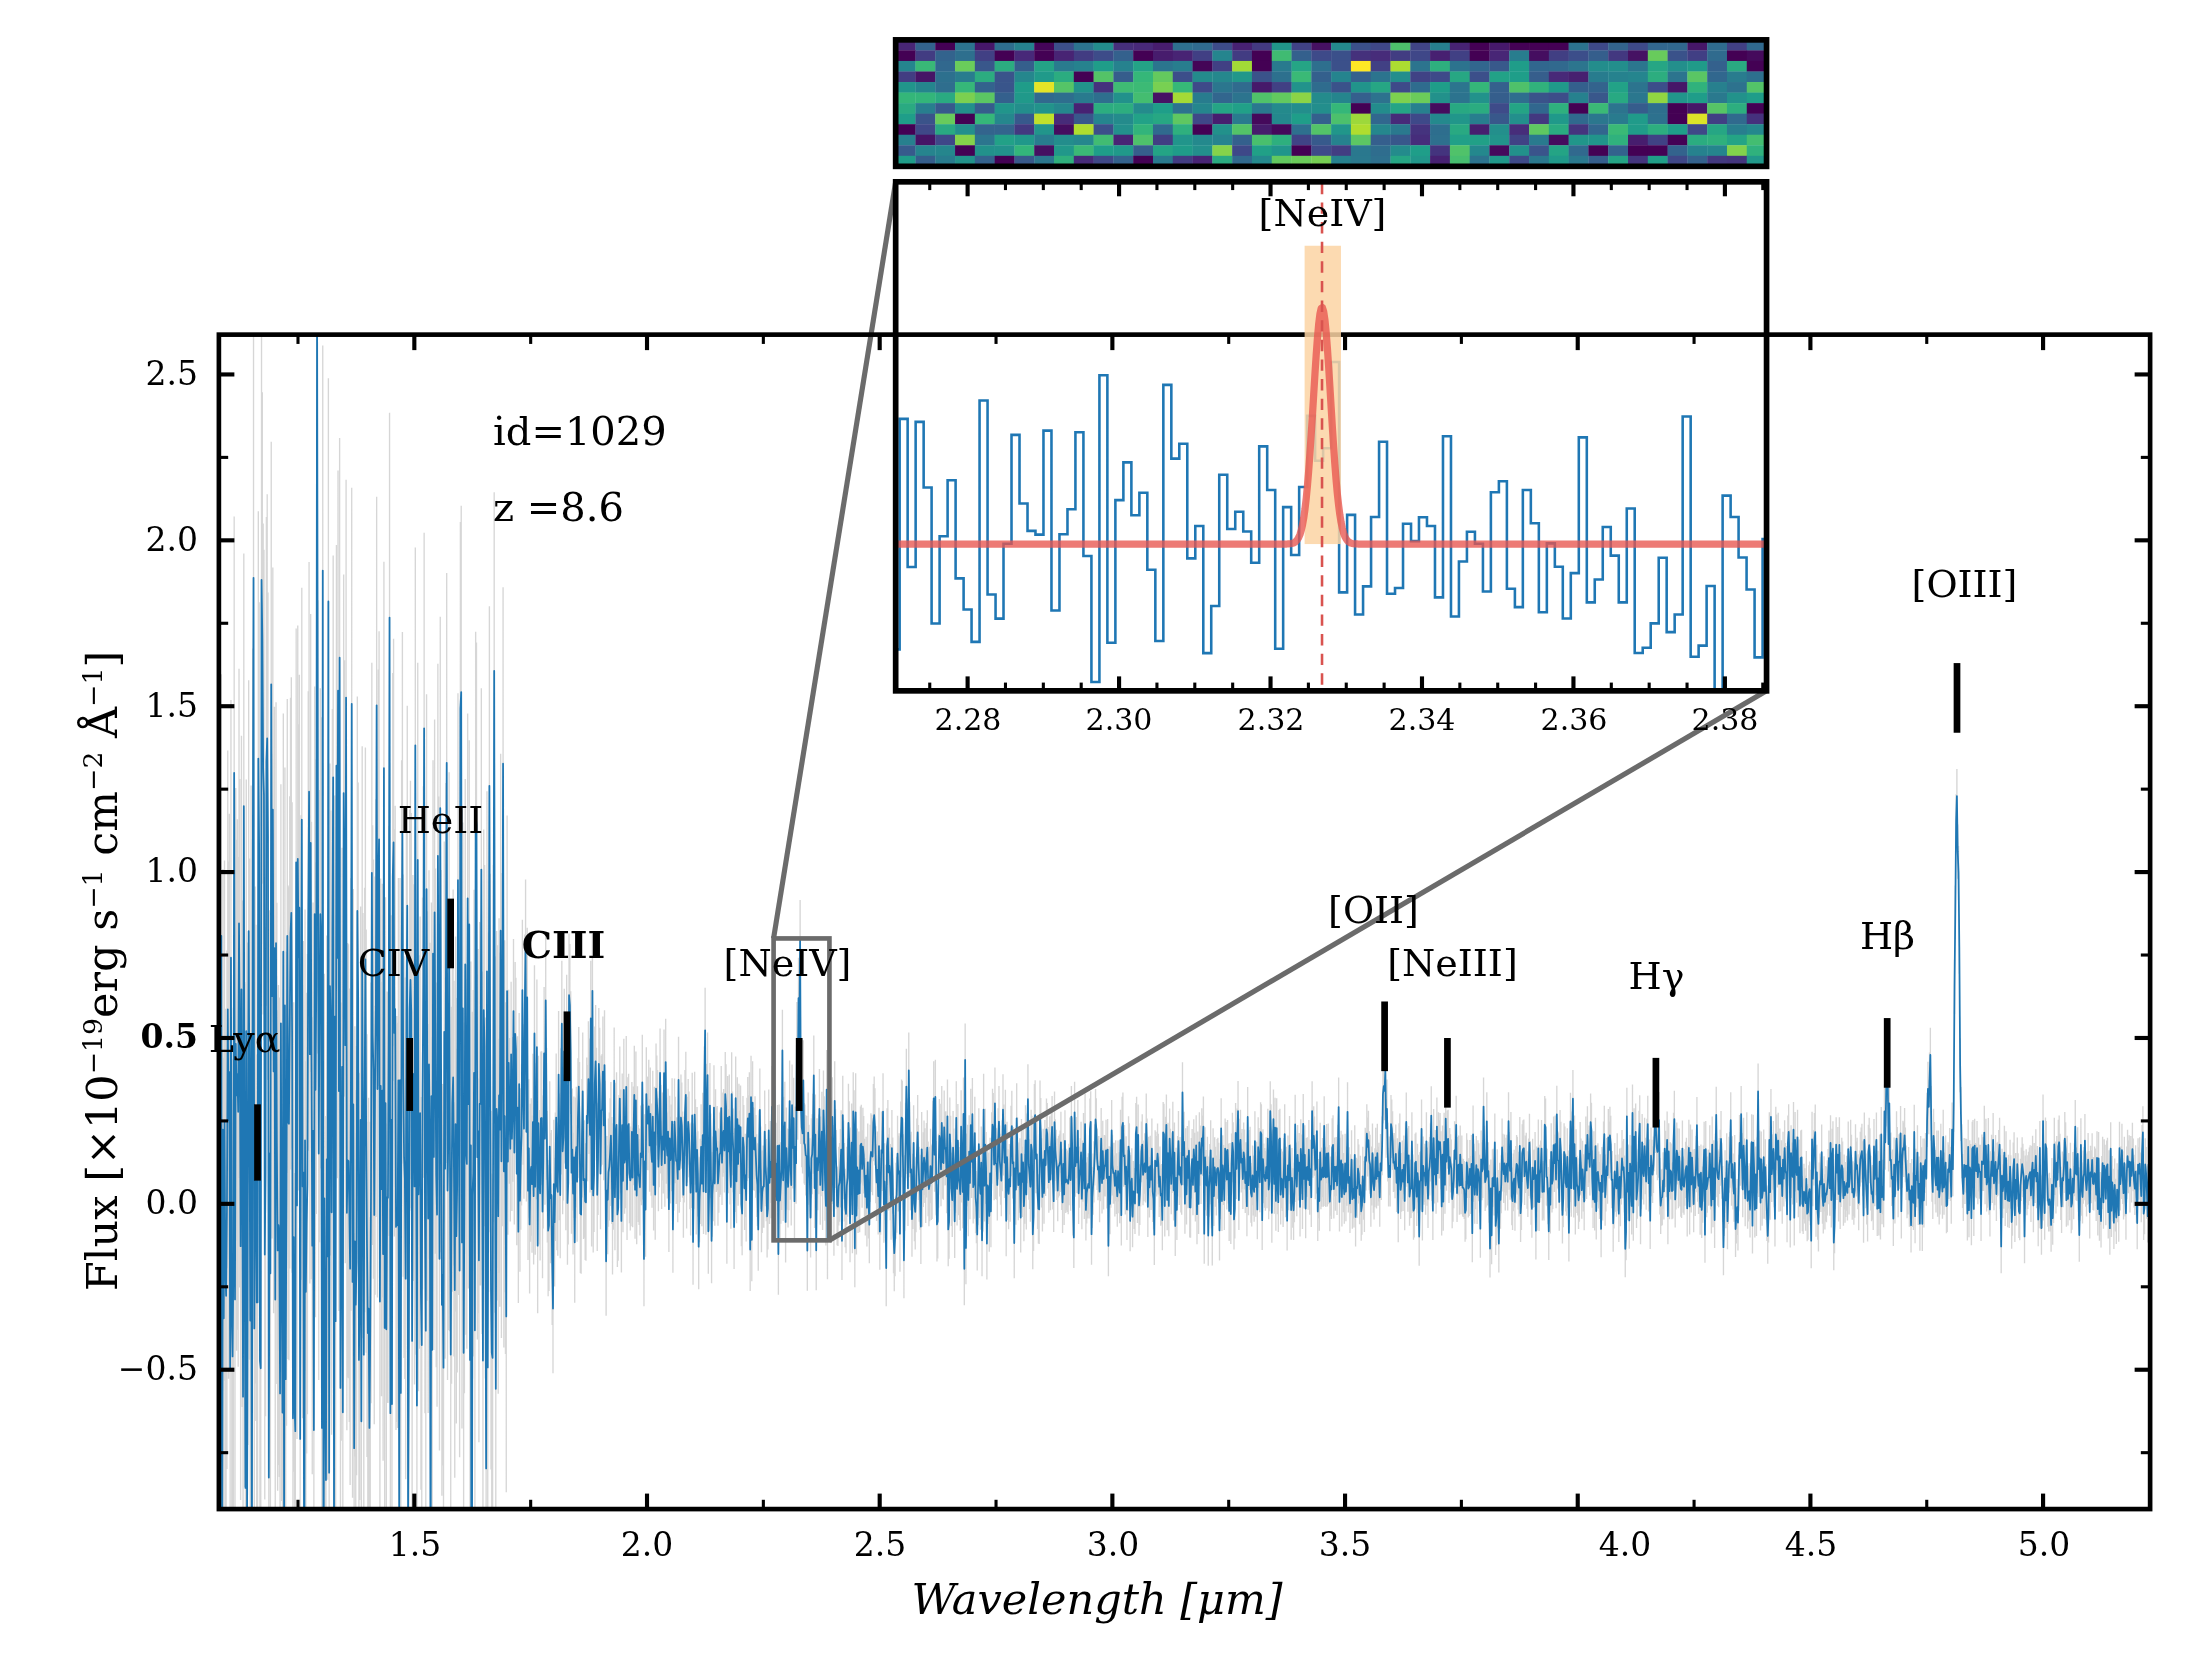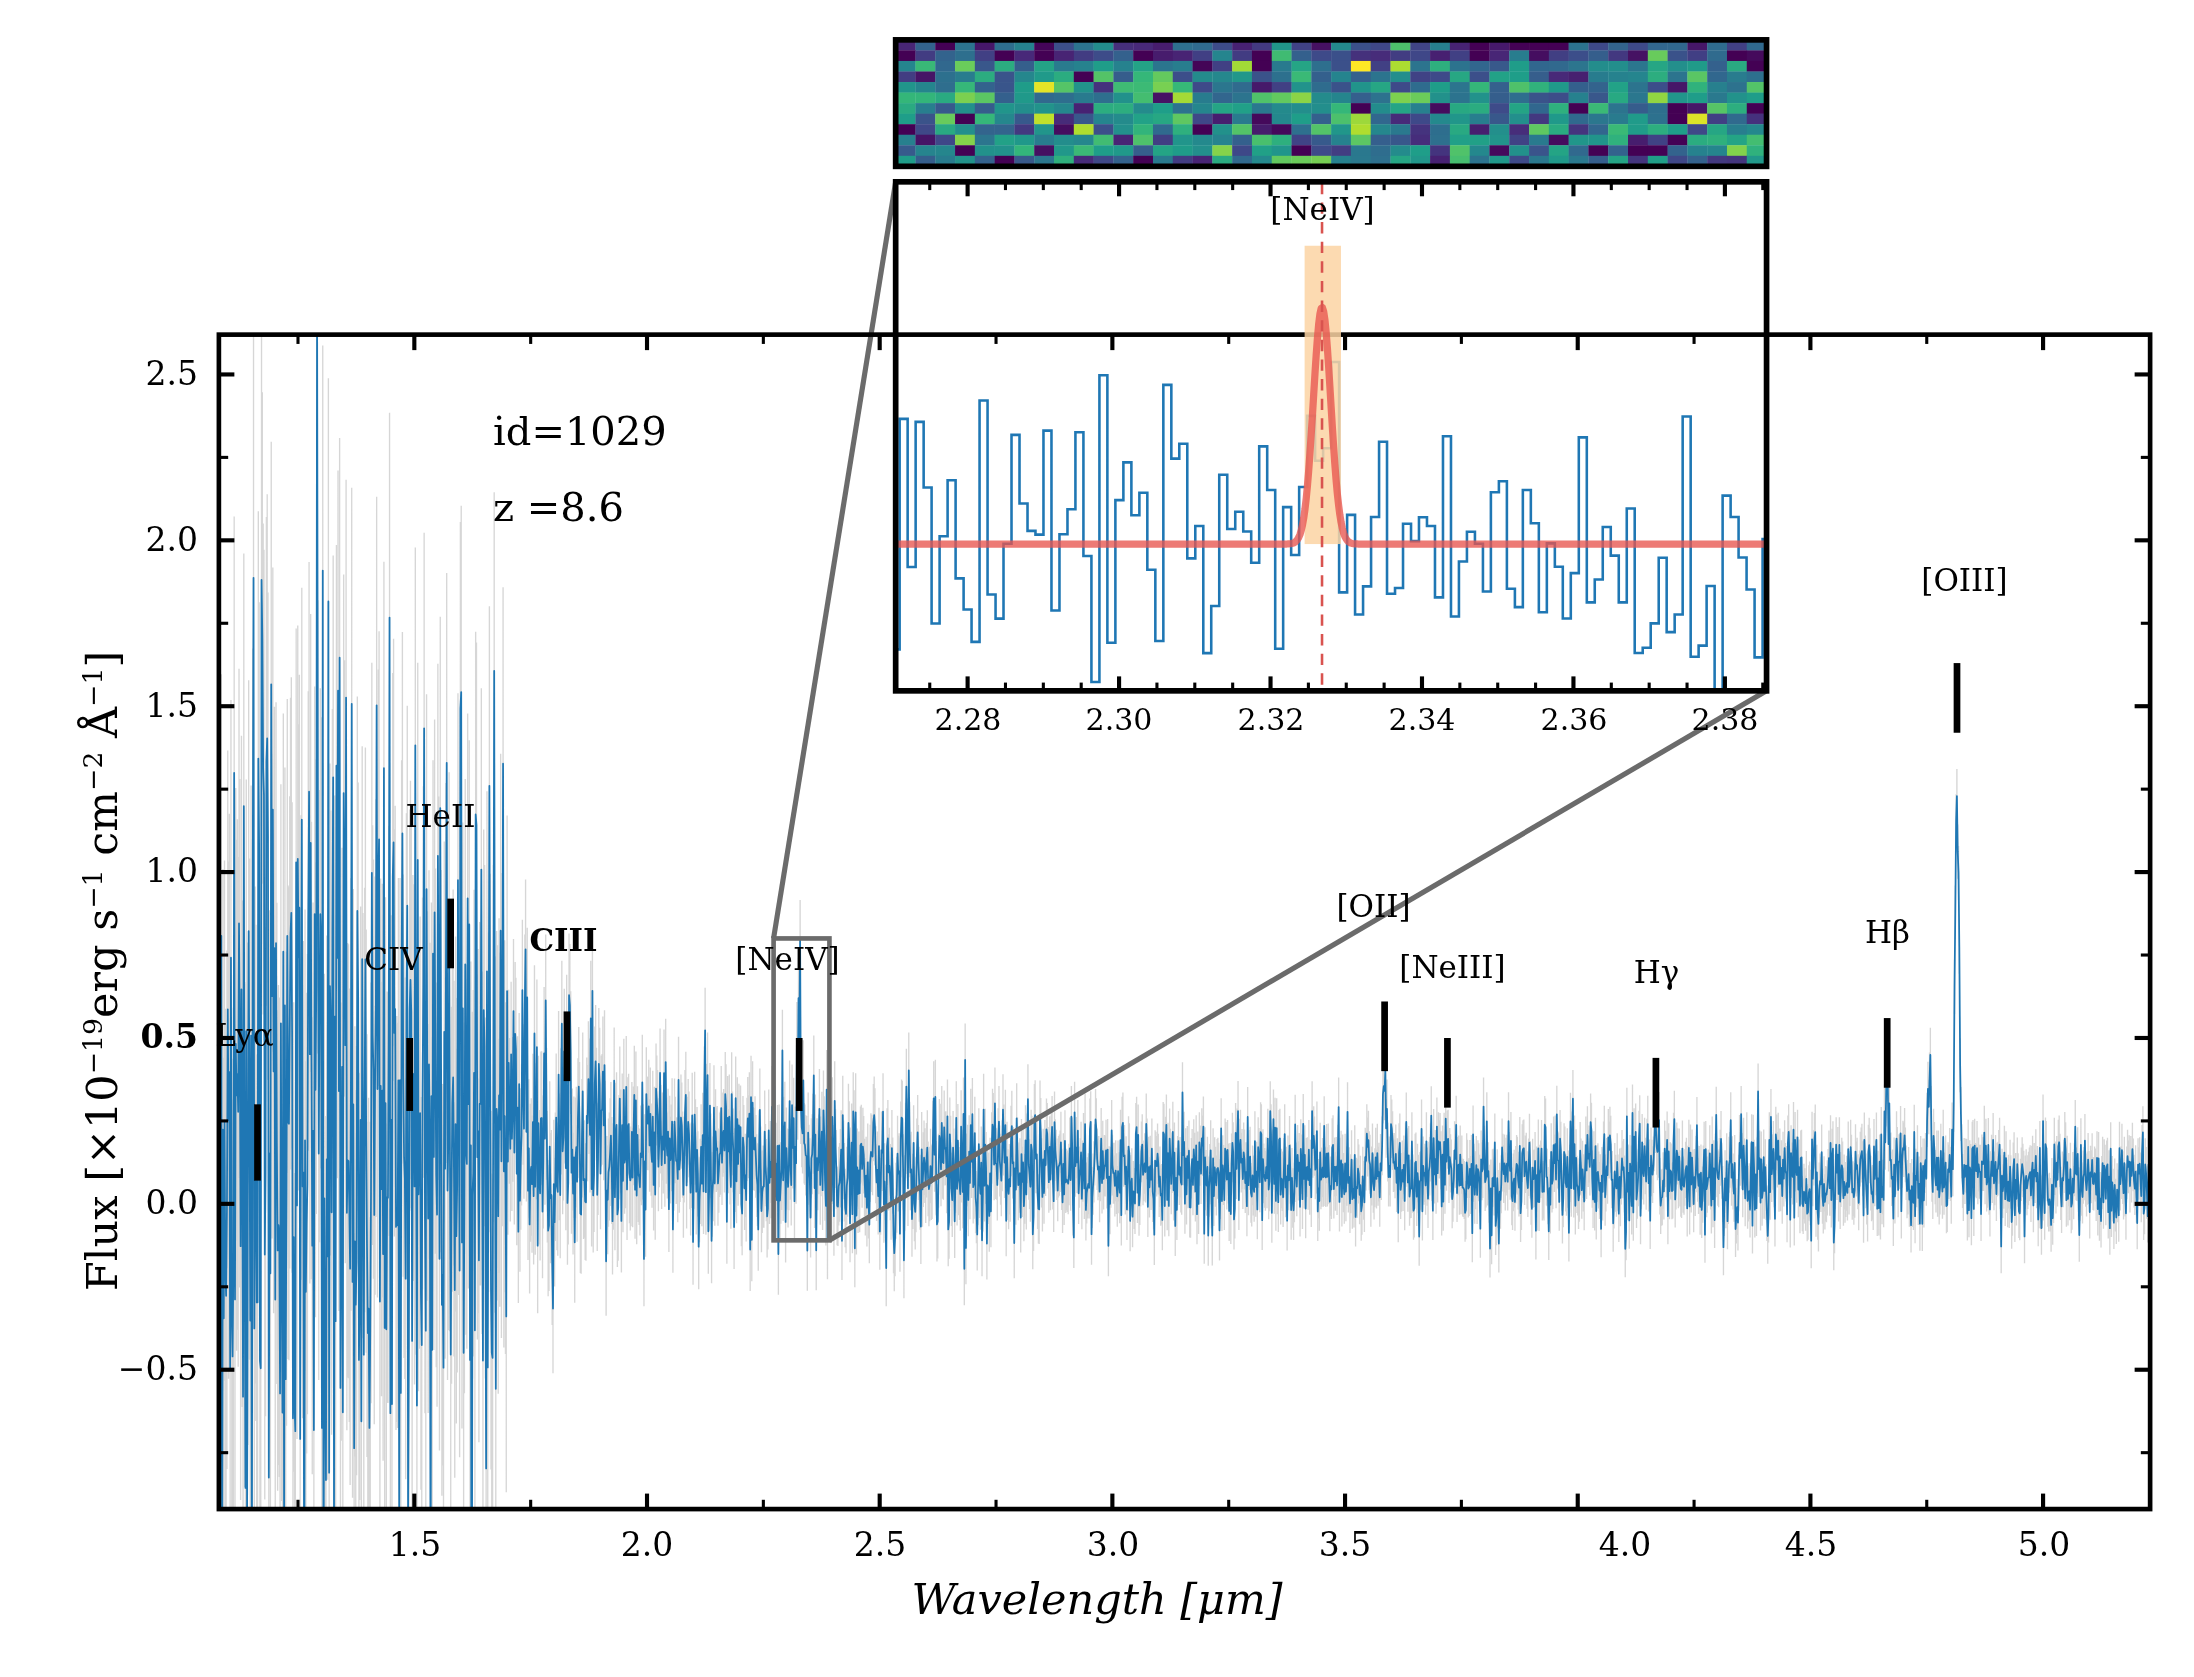--- a/index.html
+++ b/index.html
@@ -4,21 +4,21 @@
 <style>
   html,body{margin:0;padding:0;background:#ffffff;}
   body{width:2194px;height:1678px;position:relative;
        font-family:"DejaVu Serif","Liberation Serif",serif;color:#000;}
   .fig{position:absolute;left:0;top:0;width:2194px;height:1678px;}
   svg{display:block;}
   
   .ytick{position:absolute;font-size:33px;text-align:right;width:134px;}
   .xtick{position:absolute;font-size:33px;text-align:center;width:114px;}
   .itick{position:absolute;font-size:30px;text-align:center;width:114px;}
-  .linelabel{position:absolute;font-size:31px;text-align:center;}
+  .linelabel{position:absolute;font-size:38px;text-align:center;}
   .annot{position:absolute;font-size:40px;}
   .axlabel{position:absolute;font-size:43px;}
   .ylabelwrap{position:absolute;transform-origin:0 0;}
   sup{font-size:0.62em;vertical-align:super;}
 </style>
 </head>
 <body>
 
 <div class="fig" id="fig">
     <svg width="2194" height="1678" viewBox="0 0 4250 3250">
@@ -723,21 +723,21 @@
     <div class="itick" style="left: 1214px; top: 702px;">2.32</div>
     <div class="itick" style="left: 1365px; top: 702px;">2.34</div>
     <div class="itick" style="left: 1517px; top: 702px;">2.36</div>
     <div class="itick" style="left: 1668px; top: 702px;">2.38</div>
     <div class="linelabel" style="left: 167px; top: 1017px; width: 155px;">Lyα</div>
     <div class="linelabel" style="left: 316px; top: 941px; width: 155px;">CIV</div>
     <div class="linelabel" style="left: 363px; top: 798px; width: 155px;">HeII</div>
     <div class="linelabel" style="left: 486px; top: 922px; width: 155px; font-weight: bold;">CIII</div>
     <div class="linelabel" style="left: 710px; top: 941px; width: 155px;">[NeIV]</div>
     <div class="linelabel" style="left: 1296px; top: 888px; width: 155px;">[OII]</div>
-    <div class="linelabel" style="left: 1375px; top: 941px; width: 155px; margin-top: 8px;">[NeIII]</div>
+    <div class="linelabel" style="left: 1375px; top: 941px; width: 155px;">[NeIII]</div>
     <div class="linelabel" style="left: 1579px; top: 954px; width: 155px;">Hγ</div>
     <div class="linelabel" style="left: 1810px; top: 914px; width: 155px;">Hβ</div>
     <div class="linelabel" style="left: 1887px; top: 562px; width: 155px;">[OIII]</div>
     <div class="linelabel" style="left: 1245px; top: 191px; width: 155px;">[NeIV]</div>
     <div class="annot" style="left: 493px; top: 408px;">id=1029</div>
     <div class="annot" style="left: 493px; top: 484px; font-style: normal;">z =8.6</div>
     <div class="axlabel" style="left: 0px; top: 1574px; width: 2194px; text-align: center; font-style: italic;">Wavelength [μm]</div>
     <div class="axlabel ylabelwrap" style="left: 77px; top: 1291px; transform: rotate(-90deg); white-space: nowrap;">Flux [×10<sup>−19</sup>erg s<sup>−1</sup> cm<sup>−2</sup> Å<sup>−1</sup>]</div>
   </div>
 

